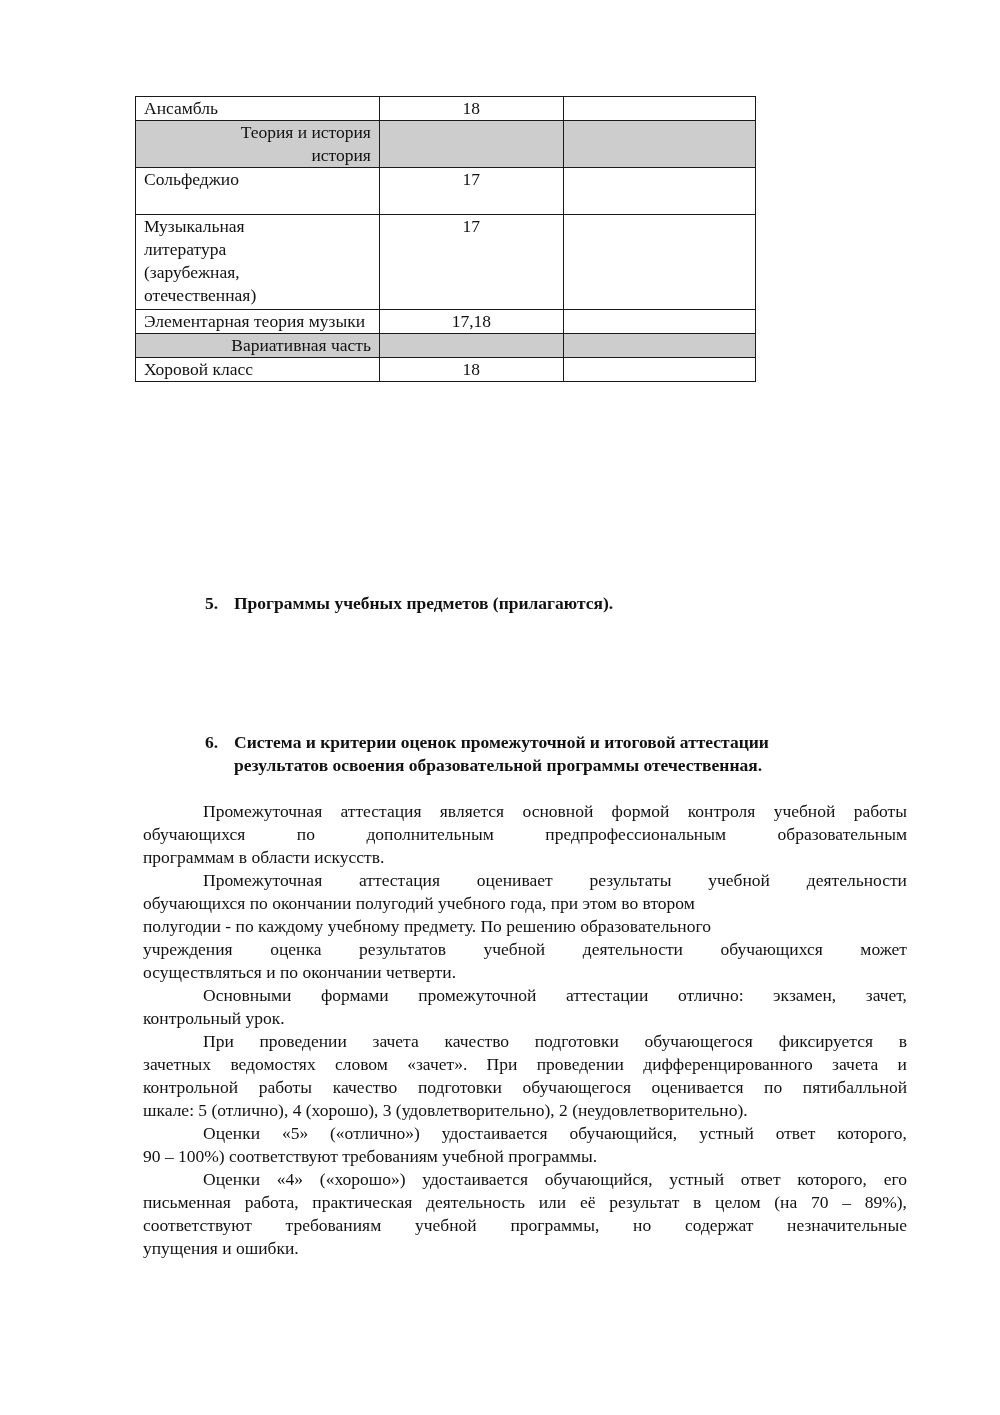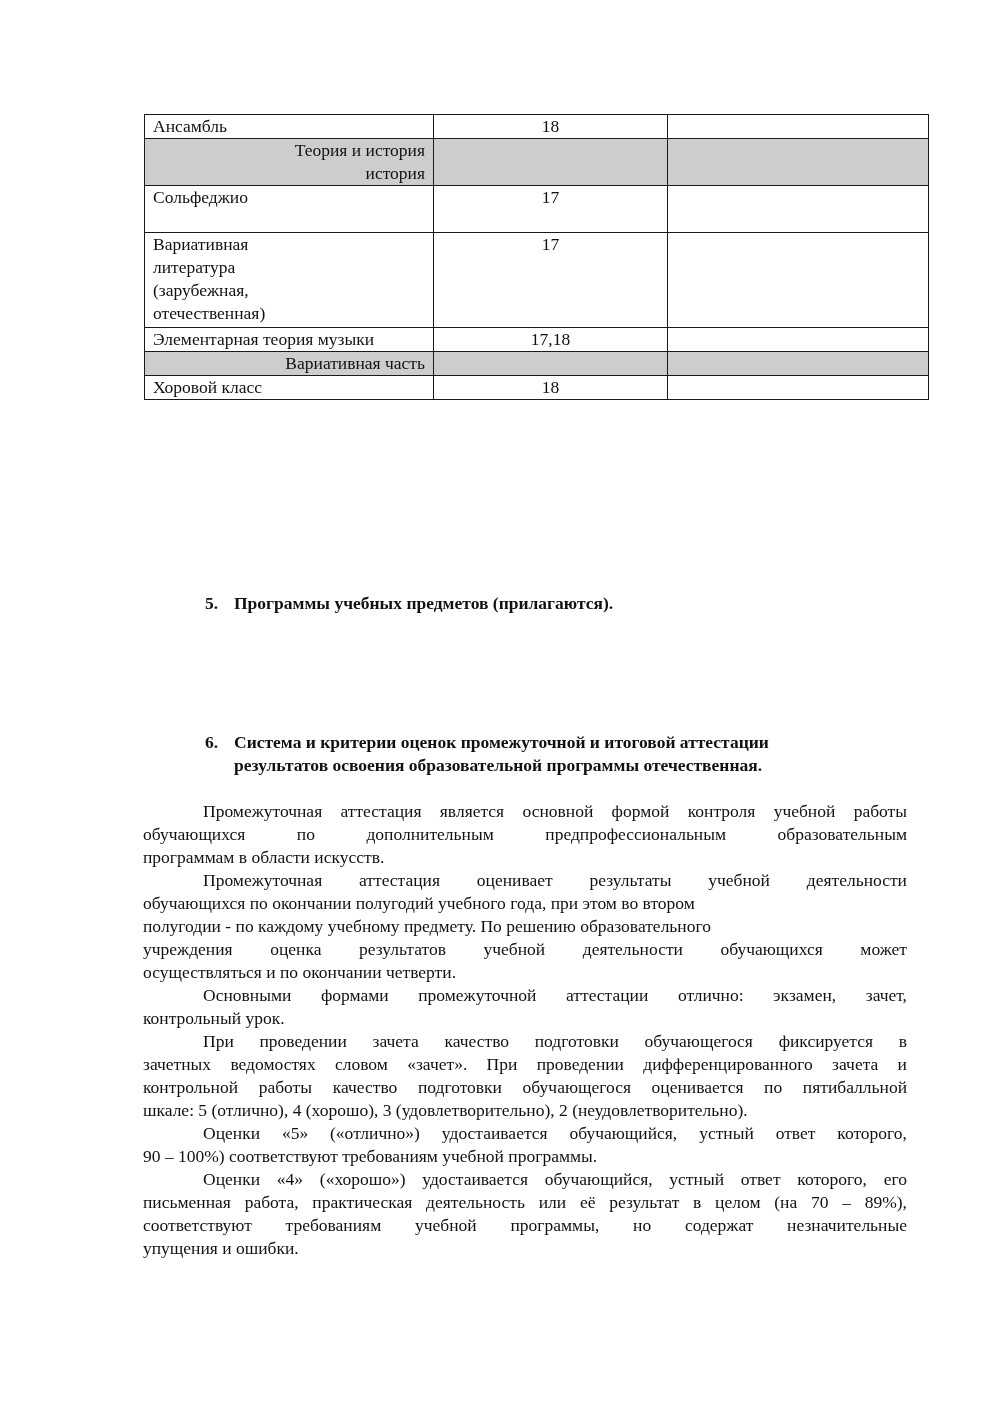--- a/index.html
+++ b/index.html
@@ -1,21 +1,21 @@
 <!DOCTYPE html>
 <html><head>
 <meta charset="utf-8">
 <style>
   html, body { margin: 0; padding: 0; background: #ffffff; }
   body { width: 1000px; height: 1415px; position: relative; overflow: hidden;
          font-family: "Liberation Serif", "DejaVu Serif", serif; color: #111; }
   .page { position: absolute; left: 0; top: 0; width: 1000px; height: 1415px; }
 
-  table.subjects { position: absolute; left: 144px; top: 96px; width: 785px;
-                   border-collapse: collapse; font-size: 17.5px; line-height: 23px; margin-top: 18px; }
+  table.subjects { position: absolute; left: 135px; top: 96px; width: 621px;
+                   border-collapse: collapse; font-size: 17.5px; line-height: 23px; }
   table.subjects td { border: 1.5px solid #1a1a1a; padding: 0 8px; vertical-align: top; }
   table.subjects td.c1 { width: 272px; }
   table.subjects td.c2 { width: 217px; text-align: center; }
   table.subjects td.c3 { width: 244px; }
   table.subjects tr.shaded td { background: #cdcdcd; text-align: right; }
 
   .heading { position: absolute; font-weight: bold; font-size: 17.5px; line-height: 23px; }
   .heading .num { display: inline-block; width: 29px; }
   #h5 { left: 205px; top: 592px; }
   #h6 { left: 205px; top: 731px; width: 700px; }
@@ -47,21 +47,21 @@
       <td class="c2"></td>
       <td class="c3"></td>
     </tr>
     <tr style="height:47px">
       <td class="c1">Сольфеджио</td>
       <td class="c2">17</td>
       <td class="c3"></td>
     </tr>
     <tr style="height:95px">
       <td class="c1">
-        <span style="display:block">Вариативная</span>
+        <span style="display:block">Музыкальная</span>
         <span style="display:block">литература</span>
         <span style="display:block">(зарубежная,</span>
         <span style="display:block">отечественная)</span>
       </td>
       <td class="c2">17</td>
       <td class="c3"></td>
     </tr>
     <tr style="height:23px">
       <td class="c1">Элементарная теория музыки</td>
       <td class="c2">17,18</td>

